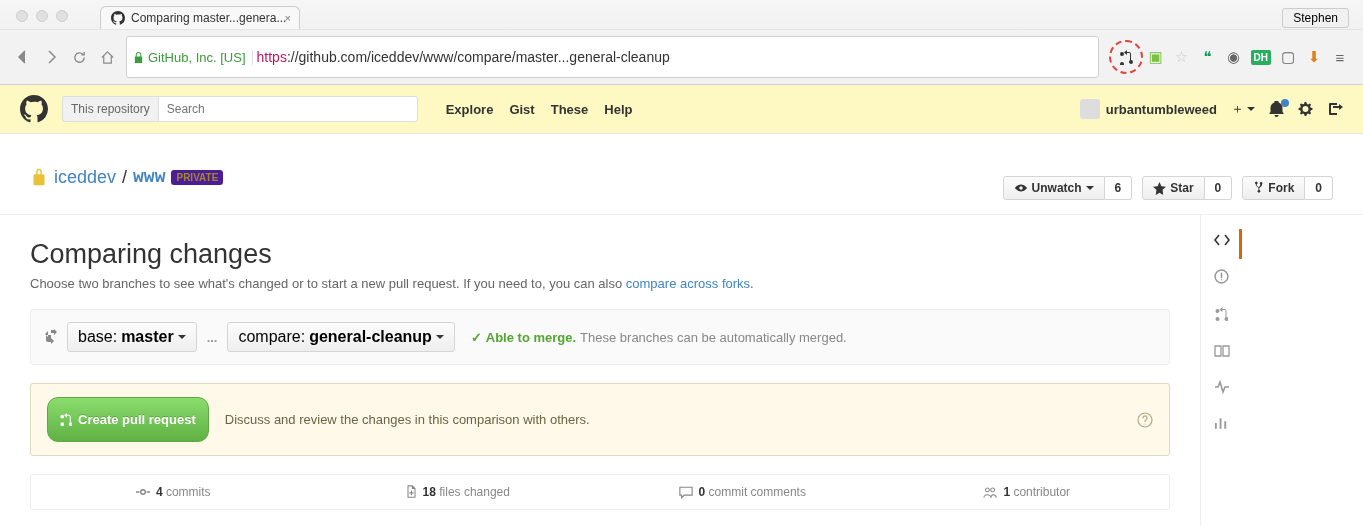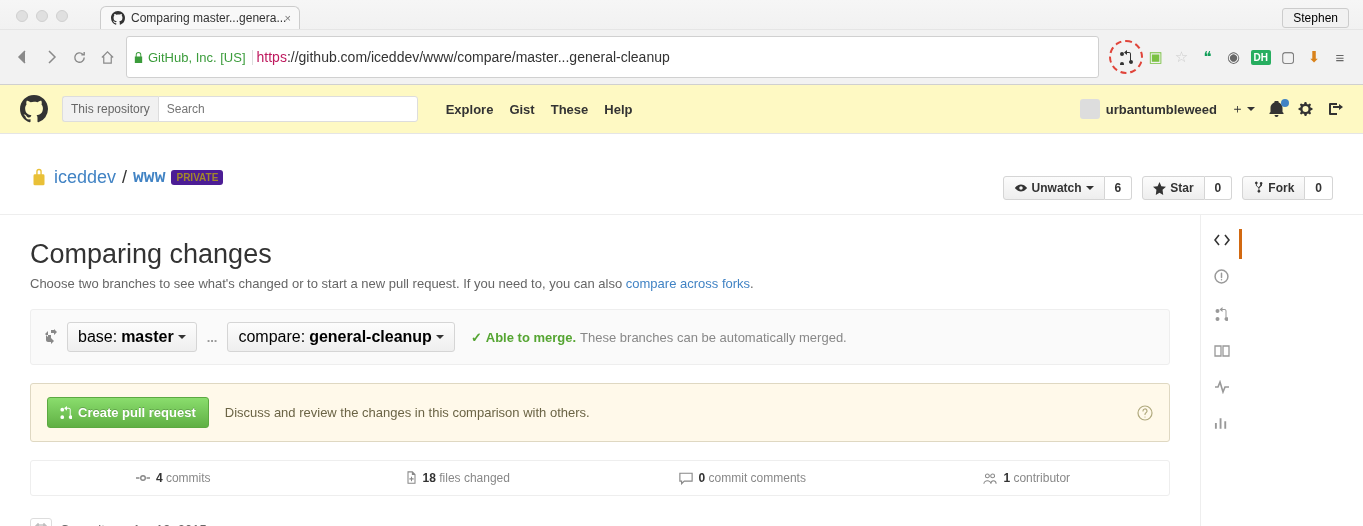--- a/index.html
+++ b/index.html
@@ -70,21 +70,21 @@
 .branch-sel { background: #fafafa; border: 1px solid #eee; border-radius: 3px; padding: 12px; display: flex; align-items: center; gap: 10px; margin-bottom: 18px; }
 .cmp-icn { color: #888; }
 .sel-btn { background: linear-gradient(#fcfcfc, #eee); border: 1px solid #d5d5d5; border-radius: 3px; padding: 5px 10px; font-size: 16px; cursor: pointer; display: flex; align-items: center; gap: 4px; }
 .sel-btn .val { font-weight: 600; }
 .dots { color: #999; font-weight: bold; }
 .merge-status { display: flex; align-items: center; gap: 4px; margin-left: 6px; }
 .merge-status .ok { color: #55a532; font-weight: 600; }
 .merge-status .desc { color: #888; }
 
 .create-pr-box { background: #fff9ea; border: 1px solid #dfd8c2; border-radius: 3px; padding: 13px 16px; display: flex; align-items: center; gap: 16px; margin-bottom: 18px; }
-.btn-green { background: linear-gradient(#8add6d, #60b044); border: 1px solid #5ca941; color: #fff; font-weight: 600; padding: 7px 12px; border-radius: 3px; cursor: pointer; display: flex; align-items: center; gap: 6px; font-size: 13px; text-shadow: 0 -1px 0 rgba(0,0,0,0.2); }
+.btn-green { background: linear-gradient(#8add6d, #60b044); border: 1px solid #5ca941; color: #fff; font-weight: 600; padding: 14px 12px; border-radius: 11px; cursor: pointer; display: flex; align-items: center; gap: 6px; font-size: 13px; text-shadow: 0 -1px 0 rgba(0,0,0,0.2); }
 .pr-desc { color: #6b6445; }
 .help-icn { margin-left: auto; color: #b0a97d; cursor: pointer; }
 
 .stats-bar { border: 1px solid #eee; border-radius: 3px; display: flex; margin-bottom: 18px; }
 .stat { flex: 1; text-align: center; padding: 10px; color: #888; display: flex; align-items: center; justify-content: center; gap: 6px; font-size: 12px; }
 .stat b { color: #333; }
 
 .commit-dt { display: flex; align-items: center; gap: 8px; color: #666; padding: 4px 0; }
 .commit-dt .box-icn { border: 1px solid #ddd; padding: 3px 4px; border-radius: 3px; color: #aaa; }
 

